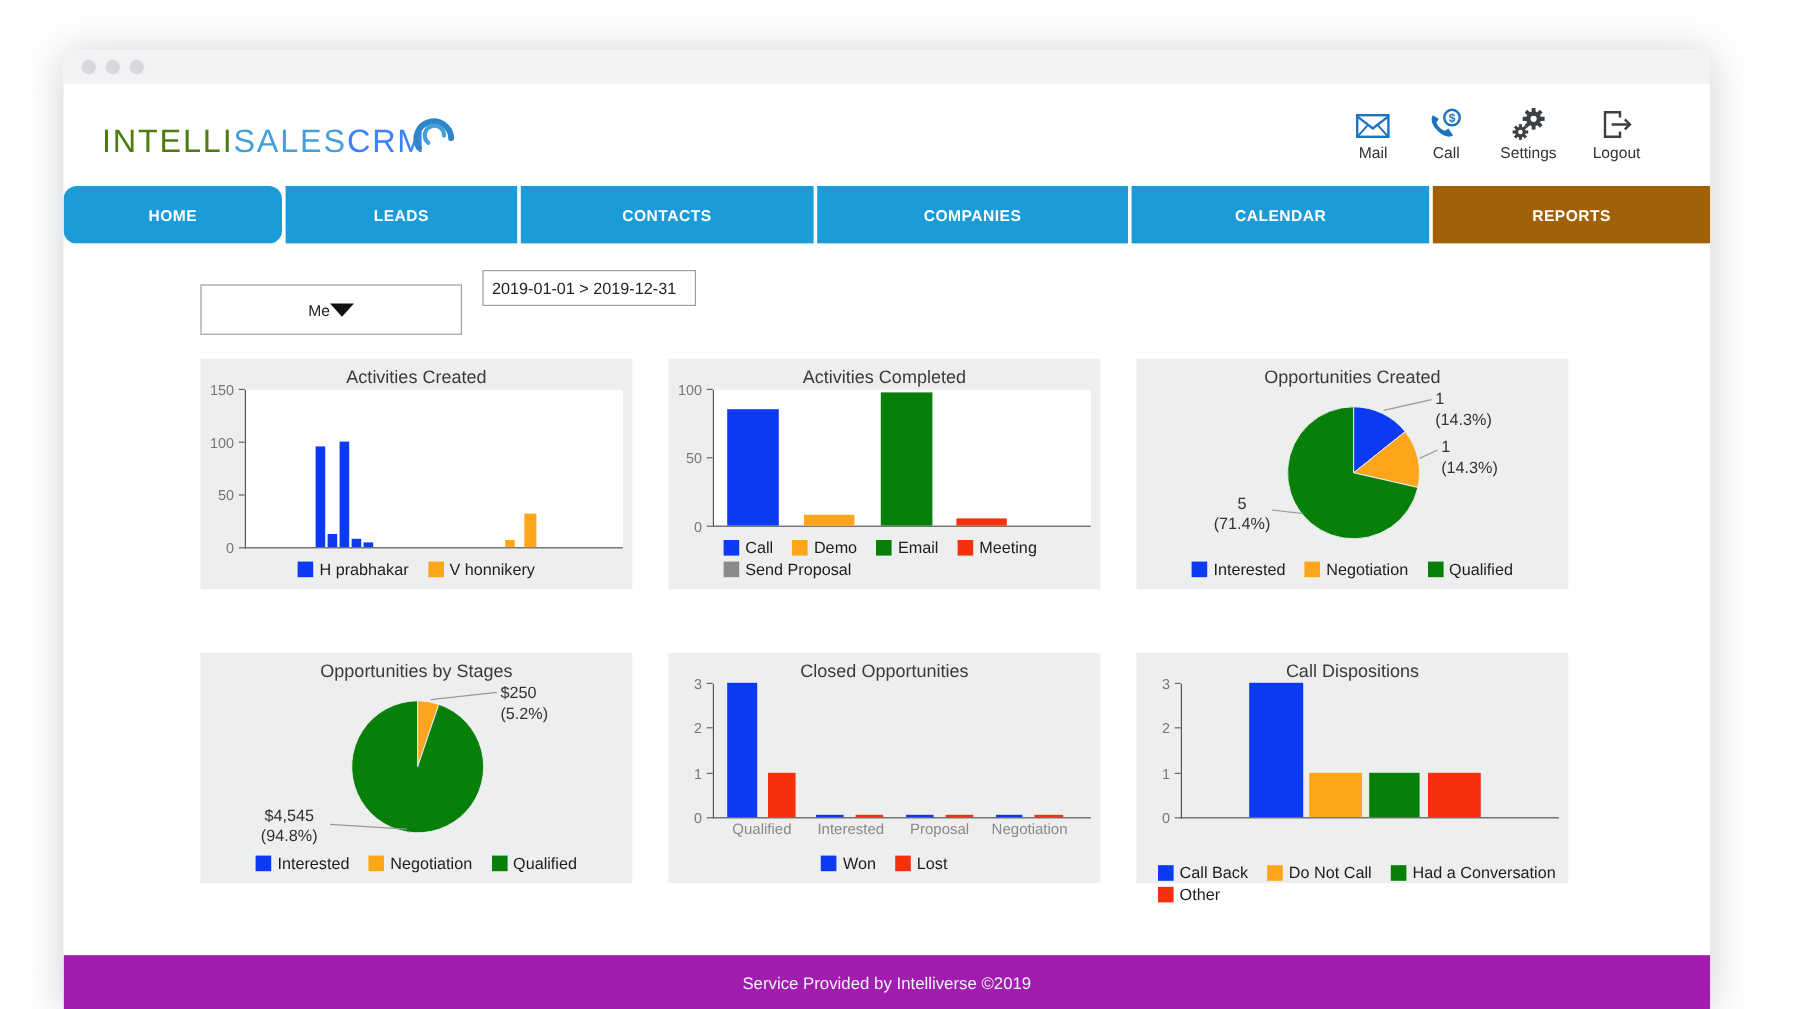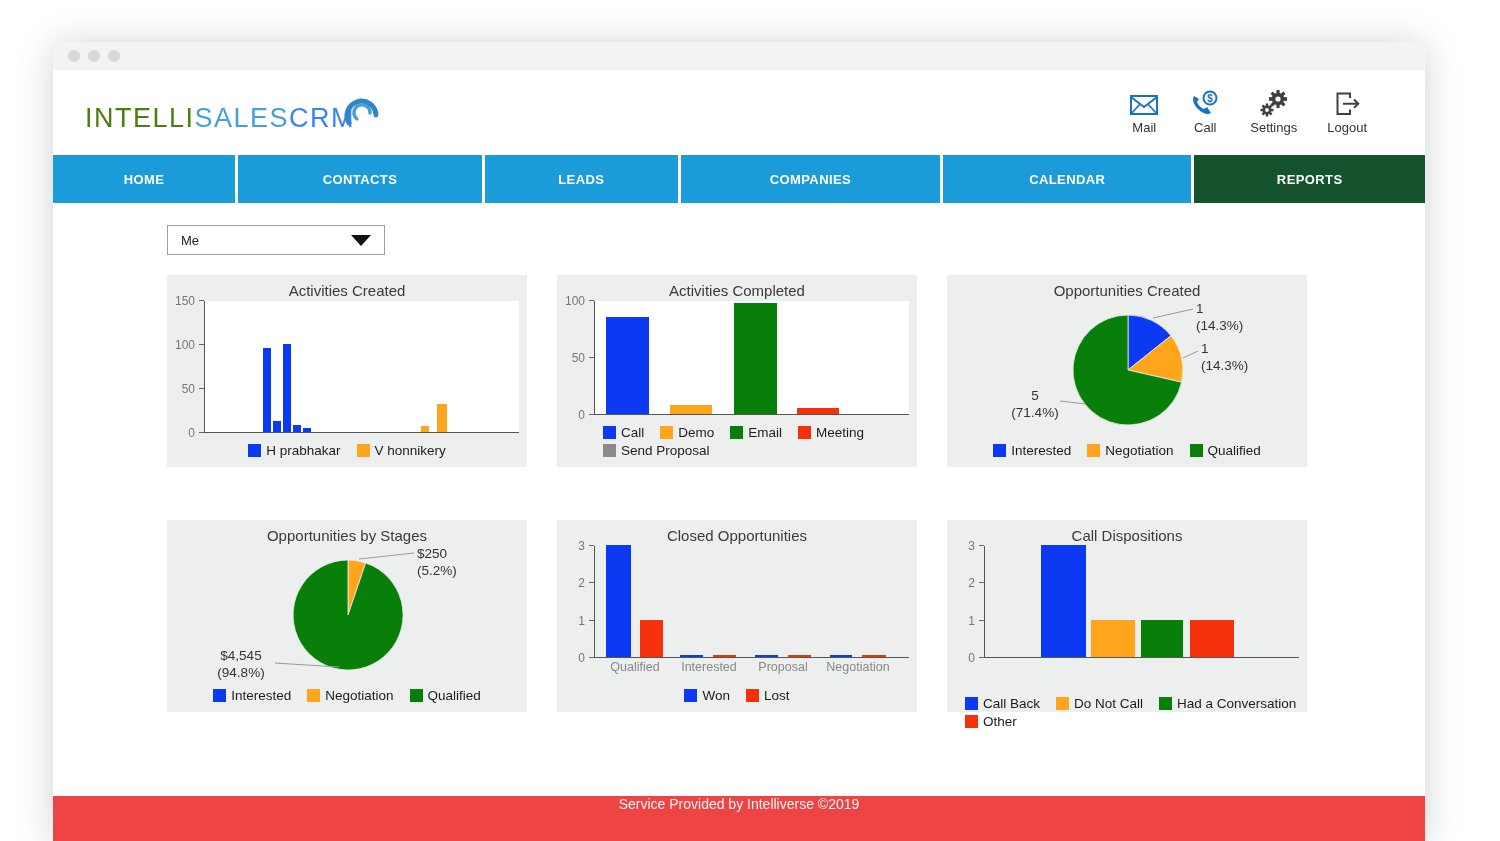--- a/index.html
+++ b/index.html
@@ -18,26 +18,26 @@
   .logo-text { font-size:27px; letter-spacing:1.5px; font-weight:500; line-height:1; padding-top:12px; }
   .lg1 { color:#4d7c0f; } .lg2 { color:#45a0da; } .lg3 { color:#3b82f6; }
   .swoosh { margin-left:-12px; margin-top:0; }
   .actions { display:flex; gap:30px; align-items:flex-end; }
   .action { display:flex; flex-direction:column; align-items:center; gap:3px; font-size:13px; color:#333; cursor:pointer; }
   .action .ic { height:27px; display:flex; align-items:flex-end; }
   
   .nav { height:48px; display:flex; gap:3px; background:#fff; flex:0 0 auto; }
   .nav-item { display:flex; align-items:center; justify-content:center; background:#1b9bd7; color:#fff;
               font-size:13px; font-weight:bold; letter-spacing:.4px; cursor:pointer; }
-  .nav-item.active { background:#14532d; }
+  .nav-item.active { background:#a16207; }
   
   .main { flex:1; background:#fff; padding:22px 114px 0 114px; }
   .filter-row { display:flex; gap:17px; margin-bottom:20px; }
-  .select { width:218px; height:30px; border:1px solid #9aa0a6; background:#fff; display:flex; align-items:center;
-            justify-content:space-between; padding:0 13px; font-size:13px; color:#222; cursor:pointer; }
+  .select { width:218px; height:42px; border:1px solid #9aa0a6; background:#fff; display:flex; align-items:center;
+            justify-content:center; padding:0 13px; font-size:13px; color:#222; cursor:pointer;margin-top:12px; }
   .caret { width:0; height:0; border-left:10px solid transparent; border-right:10px solid transparent; border-top:11px solid #111; }
   .date-input { width:178px; height:30px; border:1px solid #9aa0a6; background:#fff; font-size:13.5px; color:#222;
             padding:0 7px; font-family:"Liberation Sans", sans-serif; }
   .grid { display:grid; grid-template-columns:repeat(3,360px); gap:53px 30px; }
   .panel { width:360px; height:192px; background:#edefef; display:flex; flex-direction:column; }
   .panel-title { text-align:center; font-size:15px; font-weight:400; color:#3a3a3a; margin:7px 0 2px; }
   .chart-body { display:flex; flex-direction:column; flex:1; min-height:0; }
   
   .bar-wrap { display:flex; padding-right:8px; flex:0 0 auto; }
   .yaxis { position:relative; width:37px; flex:0 0 auto; }
@@ -50,21 +50,21 @@
   .xlab { position:absolute; transform:translateX(-50%); white-space:nowrap; }
   
   .legend { display:flex; flex-wrap:wrap; justify-content:center; align-items:center; gap:3px 16px;
             margin-top:auto; padding-bottom:9px; font-size:13.5px; color:#1c1c1c; }
   .legend.wrapped { justify-content:flex-start; align-self:center; }
   .li { display:flex; align-items:center; gap:5px; }
   .sw { width:13px; height:13px; flex:0 0 auto; }
   
   .pie-svg { display:block; flex:0 0 auto; }
   
-  .footer { height:45px; background:#ef4444; display:flex; justify-content:center;
+  .footer { height:45px; background:#a21caf; display:flex; align-items:center; justify-content:center;
             color:#eef3f8; font-size:14px; flex:0 0 auto; }
 </style>
 </head>
 <body>
 
 <div class="page">
   <div class="window">
 
     <div class="chrome">
       <span class="dot"></span>
@@ -138,34 +138,35 @@
                 <path d="M10 13.7 H25"></path>
                 <path d="M21 9.5 L25.3 13.7 L21 17.9"></path>
               </svg>
           </span>
           <span>Logout</span>
         </div>
       </div>
     </div>
 
     <nav class="nav" id="nav">
-        <div class="nav-item" style="flex-grow: 162;">HOME</div>
+        <div class="nav-item" style="flex-grow: 162; border-radius: 11px;">HOME</div>
+        <div class="nav-item" style="flex-grow: 168;">LEADS</div>
         <div class="nav-item" style="flex-grow: 194;">CONTACTS</div>
-        <div class="nav-item" style="flex-grow: 168;">LEADS</div>
         <div class="nav-item" style="flex-grow: 204;">COMPANIES</div>
         <div class="nav-item" style="flex-grow: 197;">CALENDAR</div>
         <div class="nav-item active" style="flex-grow: 189;">REPORTS</div>
       </nav>
 
     <main class="main">
       <div class="filter-row">
         <div class="select">
           <span>Me</span>
           <span class="caret"></span>
         </div>
+        <input class="date-input" readonly="" value="2019-01-01 &gt; 2019-12-31" style="">
       </div>
 
       <div class="grid">
         <section class="panel">
           <h3 class="panel-title">Activities Created</h3>
           <div class="chart-body">
               <div class="bar-wrap" style="height: 132px;">
                 <div class="yaxis">
                   <div class="ylab" style="bottom: 0%;">0</div>
                   <div class="ytick" style="bottom: 0%;"></div>

